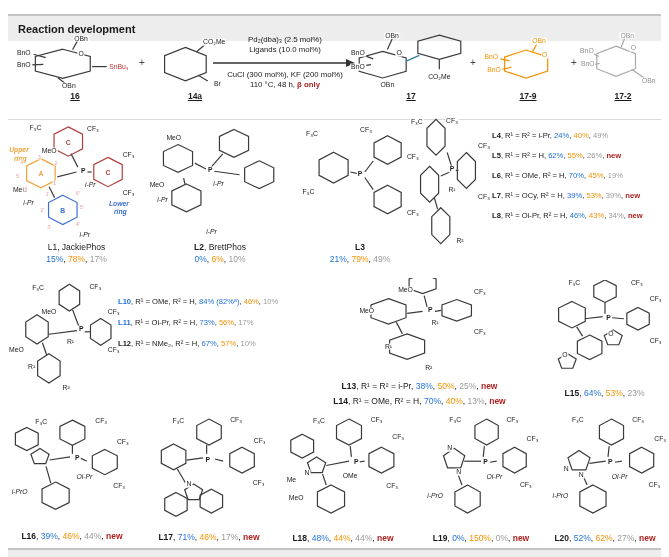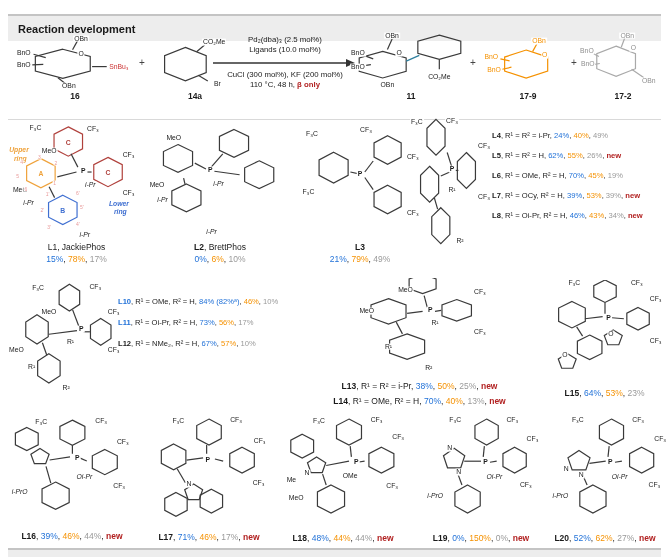--- a/index.html
+++ b/index.html
@@ -9,21 +9,21 @@
        border-top:2px solid #c4c4c4;display:flex;align-items:center;}
   .hdr span{font-weight:bold;font-size:11px;padding-left:10px;}
   .divider{position:absolute;left:8px;right:8px;top:119px;height:1px;background:#d9d9d9;}
   .bottombar{position:absolute;left:8px;right:8px;top:548px;height:9px;background:#ededed;
        border-top:2px solid #c4c4c4;}
   .sk{position:absolute;}
   .sk-svg{position:absolute;left:0;top:0;width:100%;height:100%;}
   .sk-label{position:absolute;transform:translate(-50%,-50%);font-size:6.8px;line-height:1;
         white-space:nowrap;background:#fff;padding:0 1px;}
   .cap{position:absolute;text-align:center;font-size:8.5px;white-space:nowrap;}
-  .capb{font-weight:bold;}
+  .capb{font-weight:bold;text-decoration:underline;}
   .plus{position:absolute;font-size:10px;color:#444;}
   .cond{position:absolute;text-align:center;font-size:7.8px;white-space:nowrap;}
   .list{position:absolute;font-size:7.6px;white-space:nowrap;}
   .list .lline{height:20px;line-height:20px;}
   .list2 .lline{height:21px;line-height:21px;}
   #arrow{position:absolute;left:213px;top:58px;width:142px;height:10px;}
 </style>
 </head>
 <body>
 
@@ -83,21 +83,21 @@
         <line x1="10" y1="42" x2="18" y2="48" stroke="#3a3a3a" stroke-width="1.2" vector-effect="non-scaling-stroke"></line>
         <line x1="9" y1="60" x2="16" y2="58" stroke="#3a3a3a" stroke-width="1.2" vector-effect="non-scaling-stroke"></line>
       </svg>
       <span class="sk-label" style="left: 34%; top: 8%;">OBn</span>
       <span class="sk-label" style="left: 5%; top: 38%;">BnO</span>
       <span class="sk-label" style="left: 5%; top: 62%;">BnO</span>
       <span class="sk-label" style="left: 40%; top: 38%;">O</span>
       <span class="sk-label" style="left: 30%; top: 93%;">OBn</span>
       <span class="sk-label" style="left: 74%; top: 80%;">CO₂Me</span>
     </div>
-  <div class="cap capb" style="left:352px;top:91px;width:118px">11</div>
+  <div class="cap capb" style="left:352px;top:91px;width:118px">17</div>
 
   <div class="plus" style="left:470px;top:57px">+</div>
 
   <div class="sk" style="left:482px;top:36px;width:92px;height:52px">
       <svg viewBox="0 0 100 100" preserveAspectRatio="none" class="sk-svg">
         <polygon points="48.0,27.0 71.4,40.5 71.4,67.5 48.0,81.0 24.6,67.5 24.6,40.5" fill="none" stroke="#f59100" stroke-width="1.2" vector-effect="non-scaling-stroke"></polygon>
         <line x1="55" y1="30" x2="60" y2="14" stroke="#f59100" stroke-width="1.2" vector-effect="non-scaling-stroke"></line>
         <line x1="20" y1="44" x2="30" y2="48" stroke="#f59100" stroke-width="1.2" vector-effect="non-scaling-stroke"></line>
         <line x1="22" y1="64" x2="32" y2="60" stroke="#f59100" stroke-width="1.2" vector-effect="non-scaling-stroke"></line>
       </svg>

